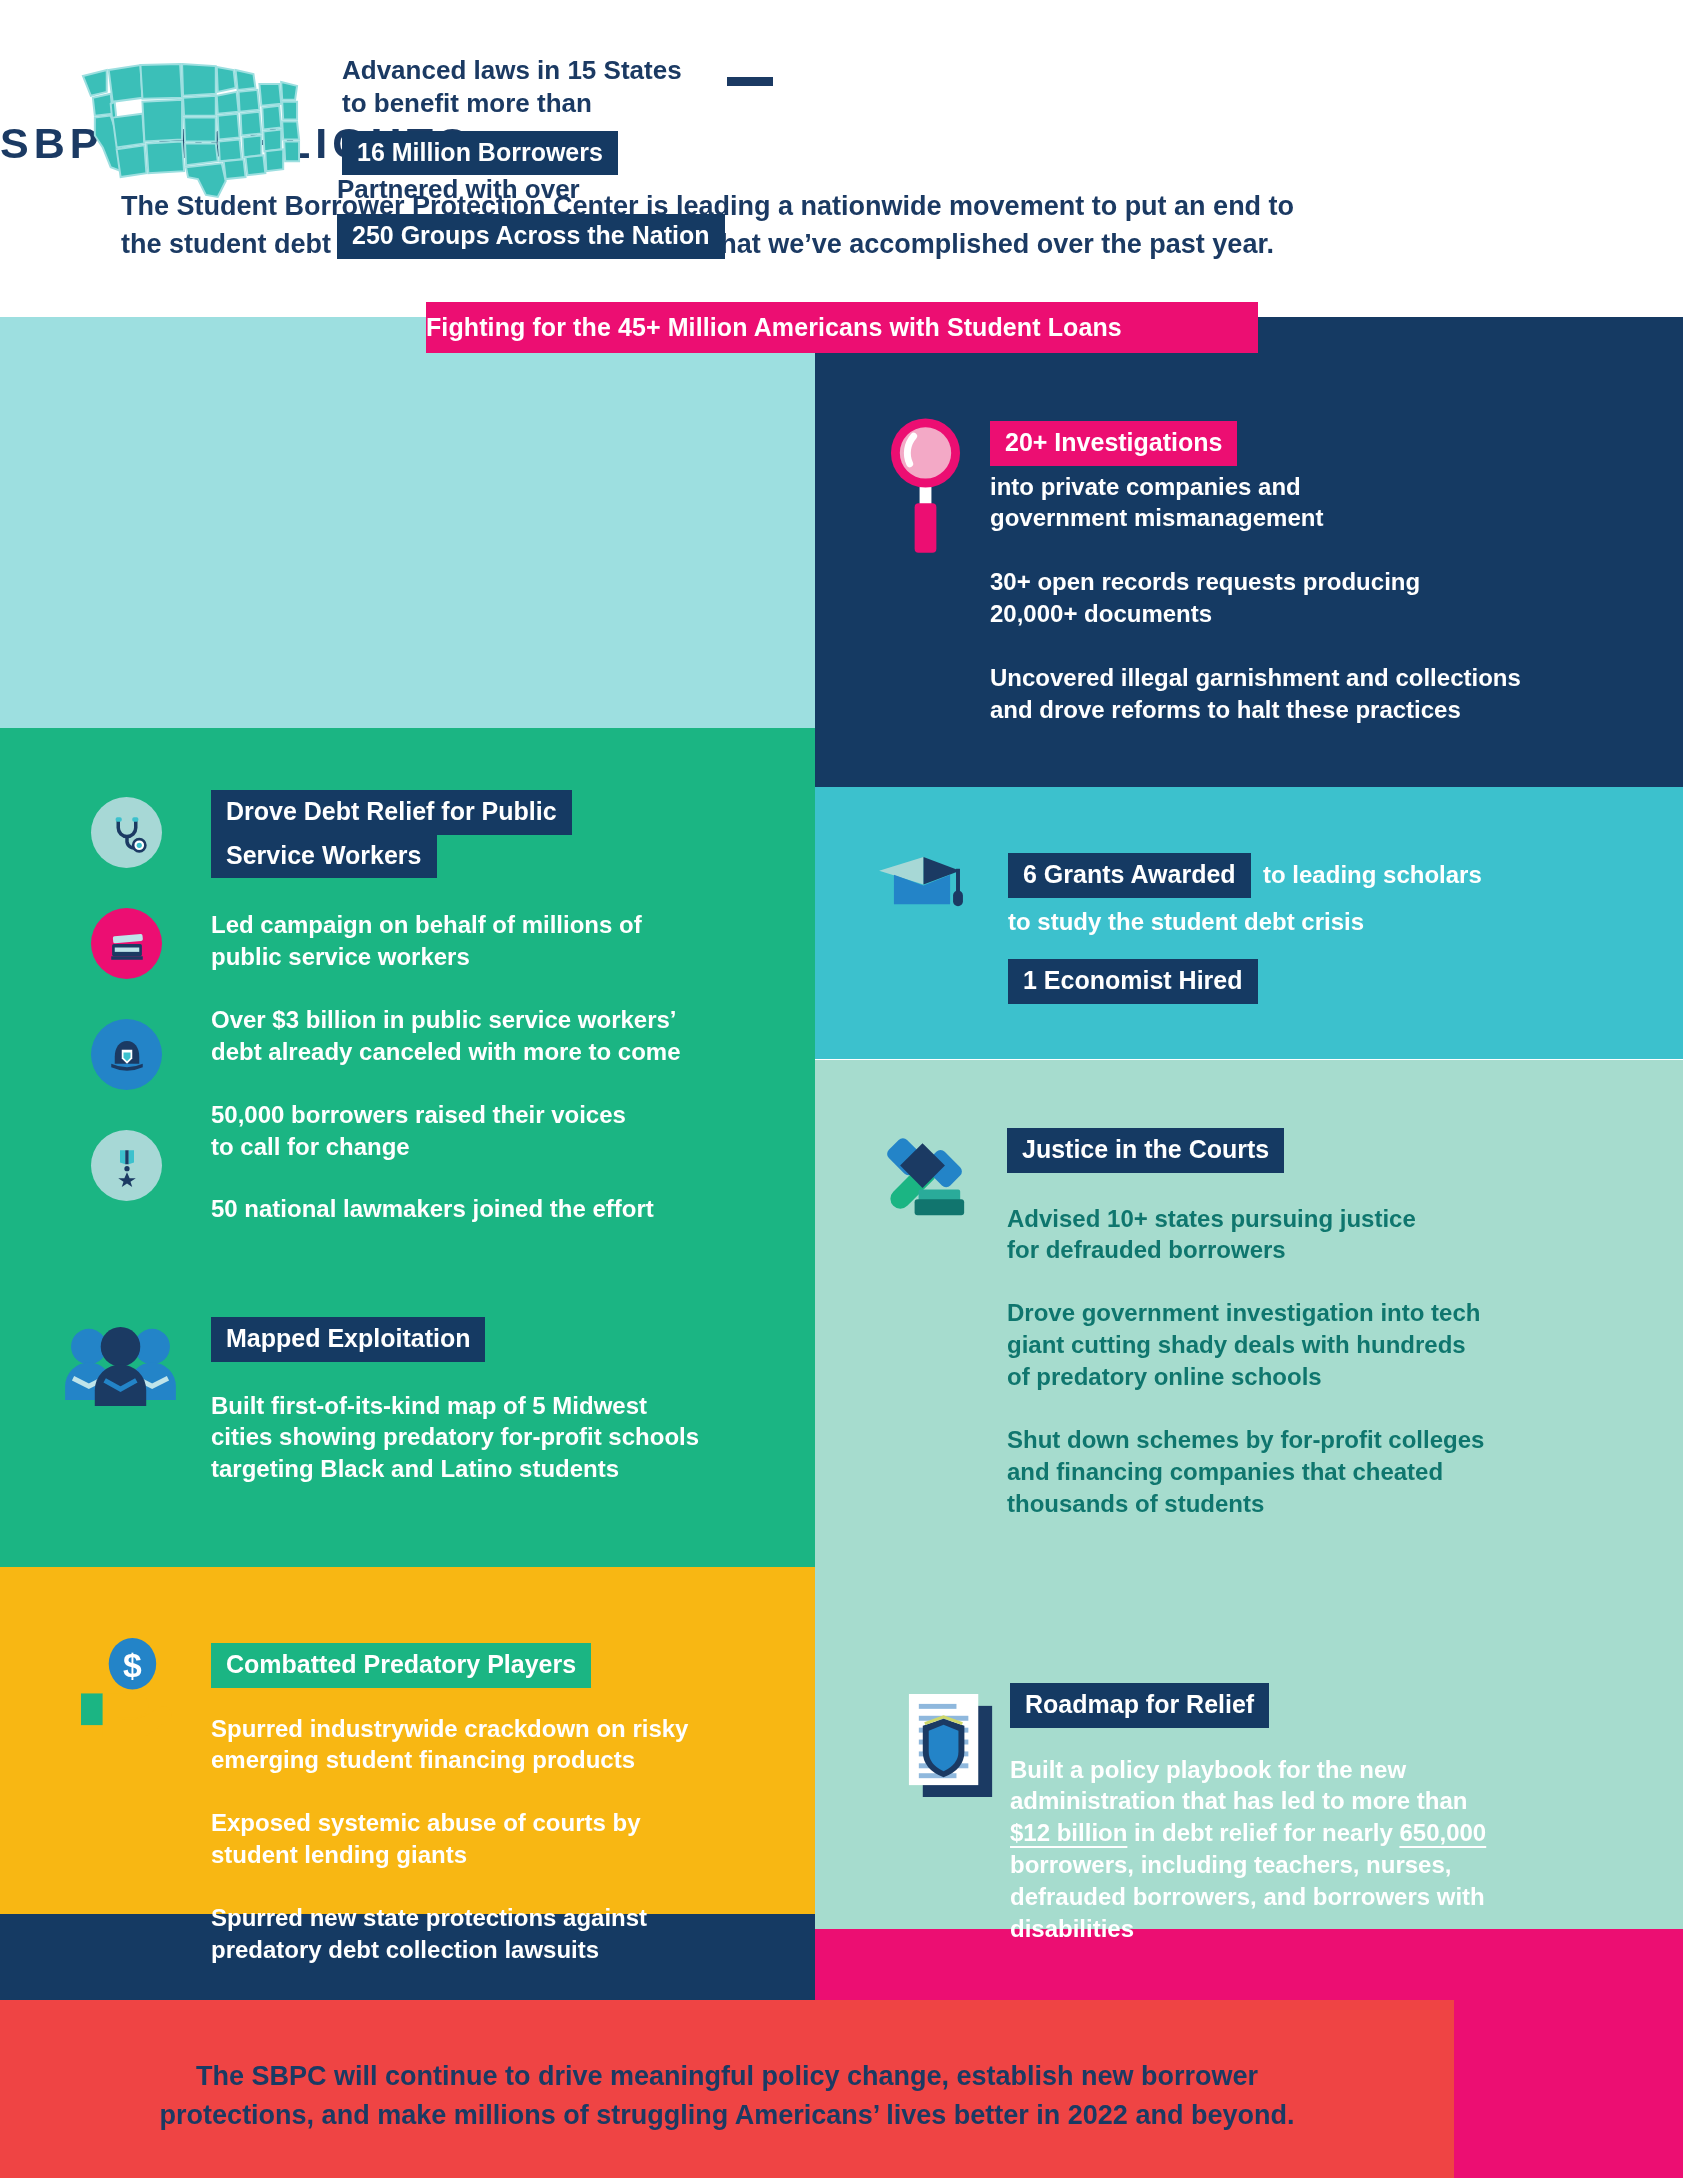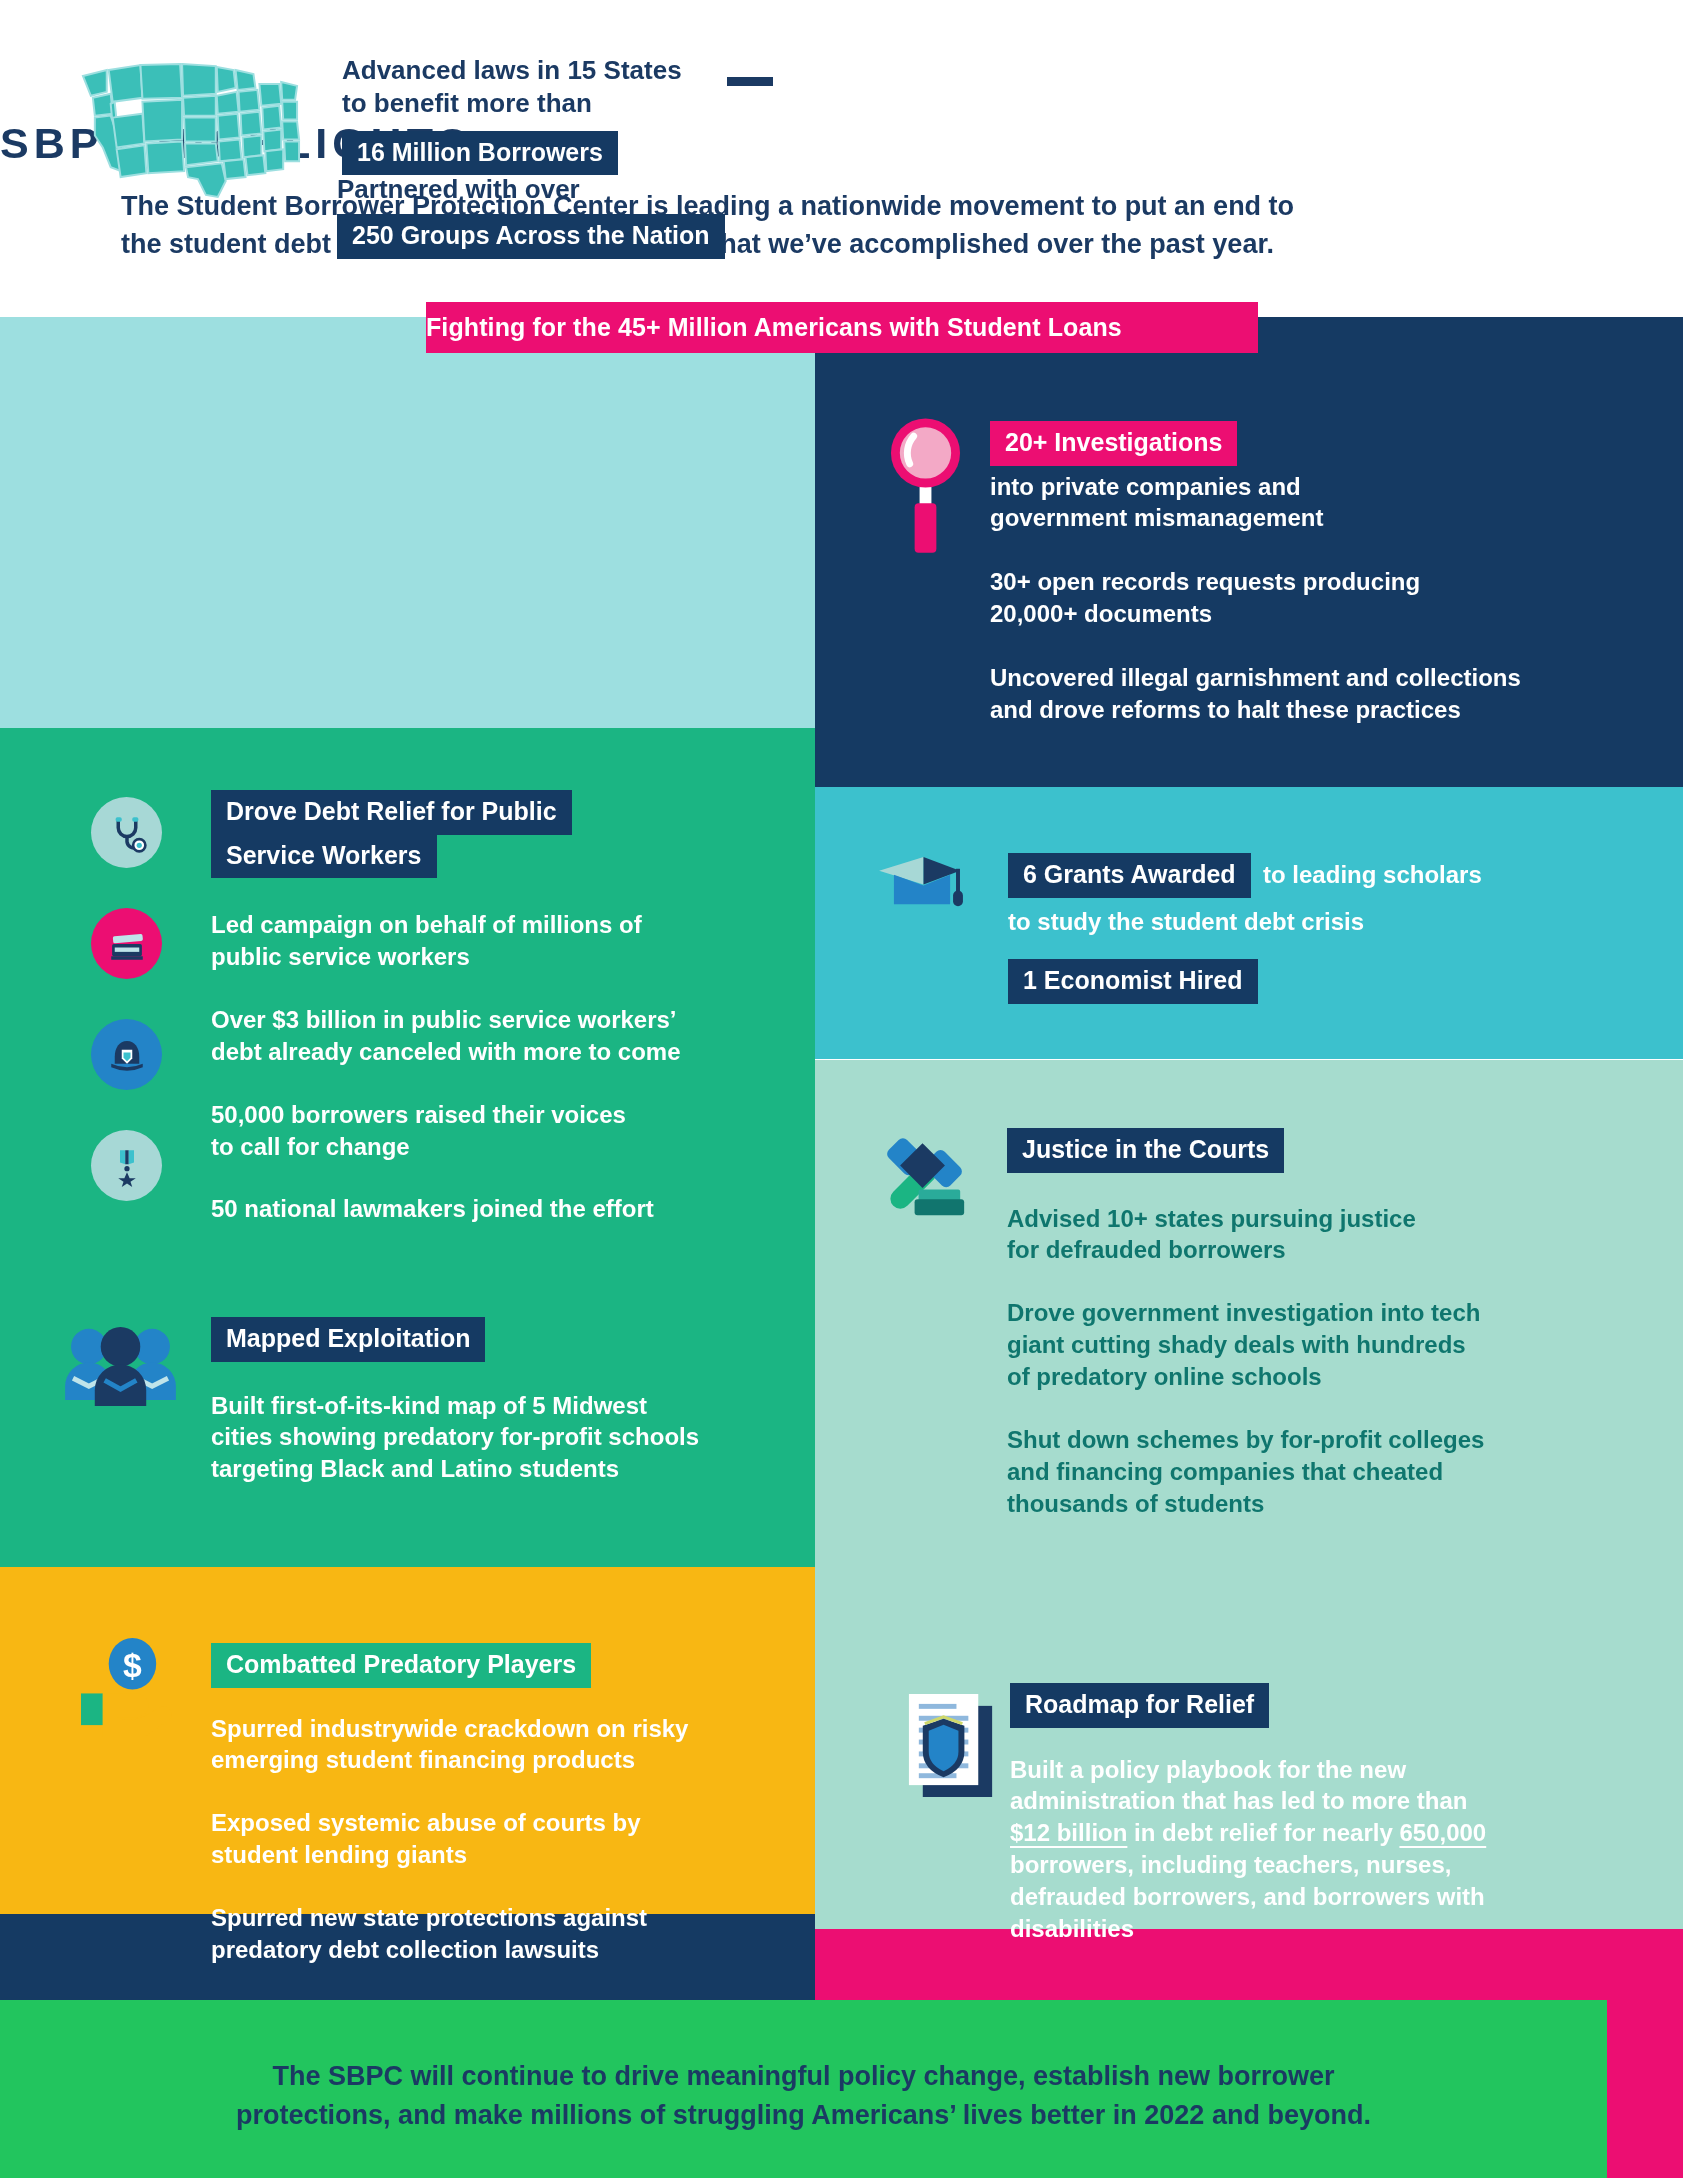--- a/index.html
+++ b/index.html
@@ -93,22 +93,22 @@
 
   
   .hand { position:absolute; left:81px; top:1638px; width:94px; height:99px; }
   .combat-txt { position:absolute; left:211px; top:1643px; width:535px; }
 
   
   .doc { position:absolute; left:901px; top:1688px; width:104px; height:114px; }
   .roadmap-txt { position:absolute; left:1010px; top:1683px; width:554px; }
 
   
-  .footer { position:absolute; left:0; top:2000px; width:1607px; height:178px;
-            background:#22c55e; display:flex; align-items:flex-start; justify-content:center; }
+  .footer { position:absolute; left:0; top:2000px; width:1454px; height:178px;
+            background:#ef4444; display:flex; align-items:flex-start; justify-content:center; }
   .footer-txt { margin-top:57px; width:1188px; text-align:center;
                 font-size:27px; font-weight:bold; color:#1b3a63; line-height:1.45; }
   .inline-tag { vertical-align: baseline; }
 </style>
 </head>
 <body>
 
 <div class="page">
 
   <div class="header">

